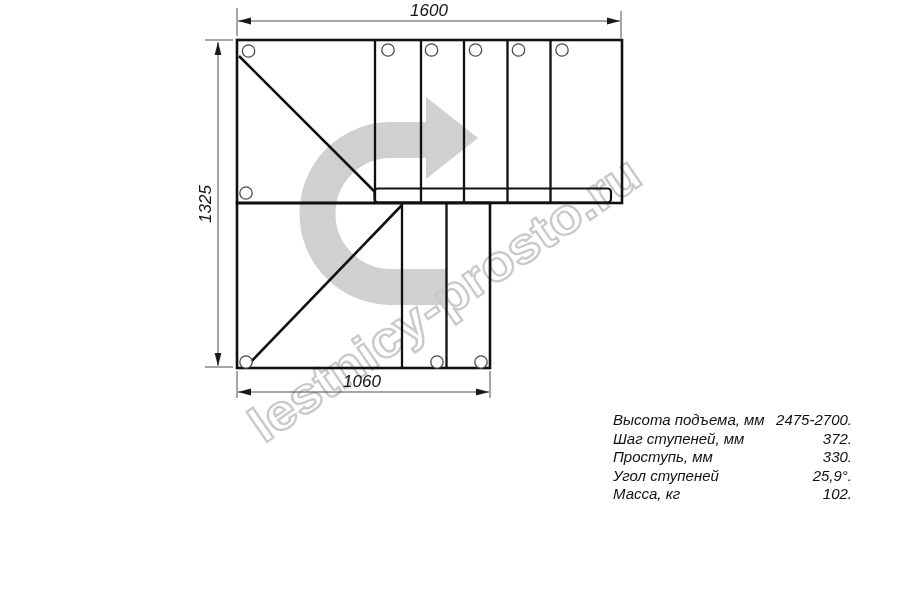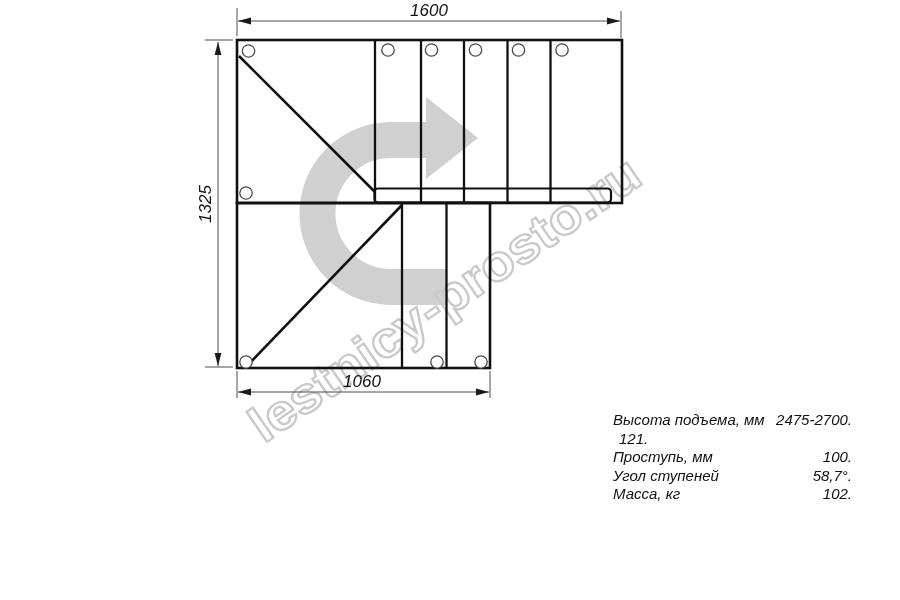--- a/index.html
+++ b/index.html
@@ -100,28 +100,29 @@
       <text class="dim-text" x="362" y="387" text-anchor="middle">1060</text>
     </g>
   </svg>
 
   <div class="specs">
     <div class="spec-row">
       <span class="spec-label">Высота подъема, мм</span>
       <span class="spec-value">2475-2700.</span>
     </div>
     <div class="spec-row">
-      <span class="spec-value">121.</span>
+      <span class="spec-label">Шаг ступеней, мм</span>
+      <span class="spec-value">372.</span>
     </div>
     <div class="spec-row">
       <span class="spec-label">Проступь, мм</span>
-      <span class="spec-value">100.</span>
+      <span class="spec-value">330.</span>
     </div>
     <div class="spec-row">
       <span class="spec-label">Угол ступеней</span>
-      <span class="spec-value">58,7°.</span>
+      <span class="spec-value">25,9°.</span>
     </div>
     <div class="spec-row">
       <span class="spec-label">Масса, кг</span>
       <span class="spec-value">102.</span>
     </div>
   </div>
 </div>
 
 </body></html>

